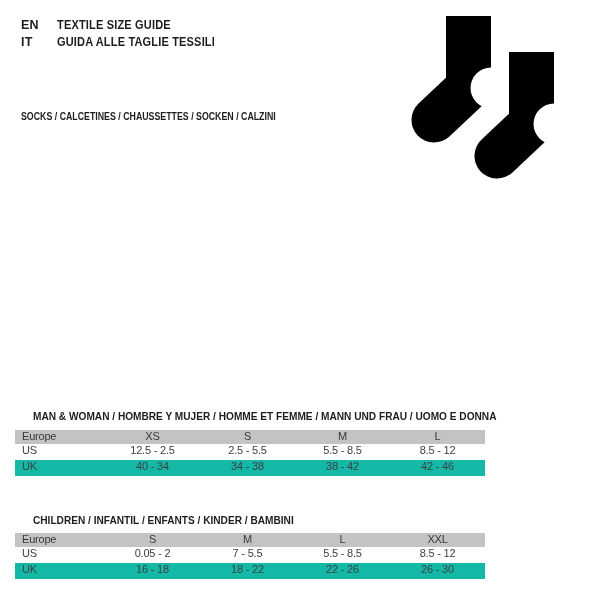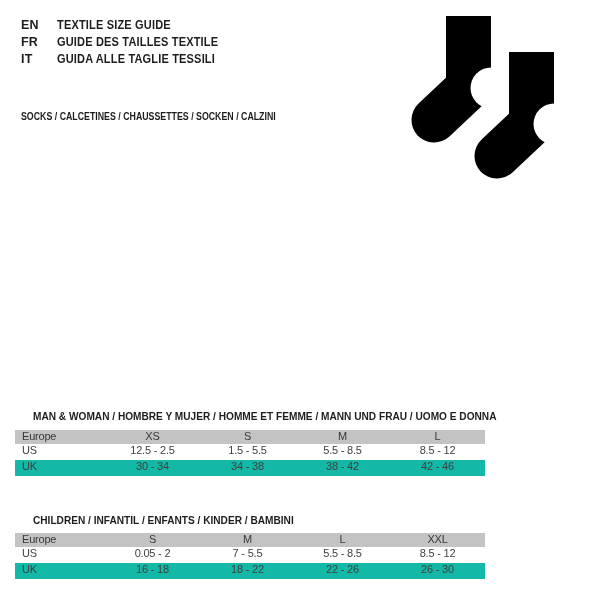--- a/index.html
+++ b/index.html
@@ -104,24 +104,20 @@
 </style>
 </head>
 <body>
 
 <div class="lang-block">
   <div class="lang-row">
     <span class="lang-code">EN</span>
     <span class="cond">TEXTILE SIZE GUIDE</span>
   </div>
   <div class="lang-row">
-    <span class="lang-code">FR</span>
-    <span class="cond">GUIDE DES TAILLES TEXTILE</span>
-  </div>
-  <div class="lang-row">
     <span class="lang-code">IT</span>
     <span class="cond">GUIDA ALLE TAGLIE TESSILI</span>
   </div>
 </div>
 
 <div class="category-line">
   <span class="cond">SOCKS / CALCETINES / CHAUSSETTES / SOCKEN / CALZINI</span>
 </div>
 
 <svg class="socks-svg" width="175" height="180" viewBox="0 0 175 180" aria-hidden="true">
@@ -148,27 +144,27 @@
   <div class="trow head">
     <span class="c0">Europe</span>
     <span class="c">XS</span>
     <span class="c">S</span>
     <span class="c">M</span>
     <span class="c">L</span>
   </div>
   <div class="trow">
     <span class="c0">US</span>
     <span class="c">12.5 - 2.5</span>
-    <span class="c">1.5 - 5.5</span>
+    <span class="c">2.5 - 5.5</span>
     <span class="c">5.5 - 8.5</span>
     <span class="c">8.5 - 12</span>
   </div>
   <div class="trow alt">
     <span class="c0">UK</span>
-    <span class="c">30 - 34</span>
+    <span class="c">40 - 34</span>
     <span class="c">34 - 38</span>
     <span class="c">38 - 42</span>
     <span class="c">42 - 46</span>
   </div>
 </div>
 
 <div class="ttitle t2">
   <span class="cond">CHILDREN / INFANTIL / ENFANTS / KINDER / BAMBINI</span>
 </div>
 <div class="stable t2">

